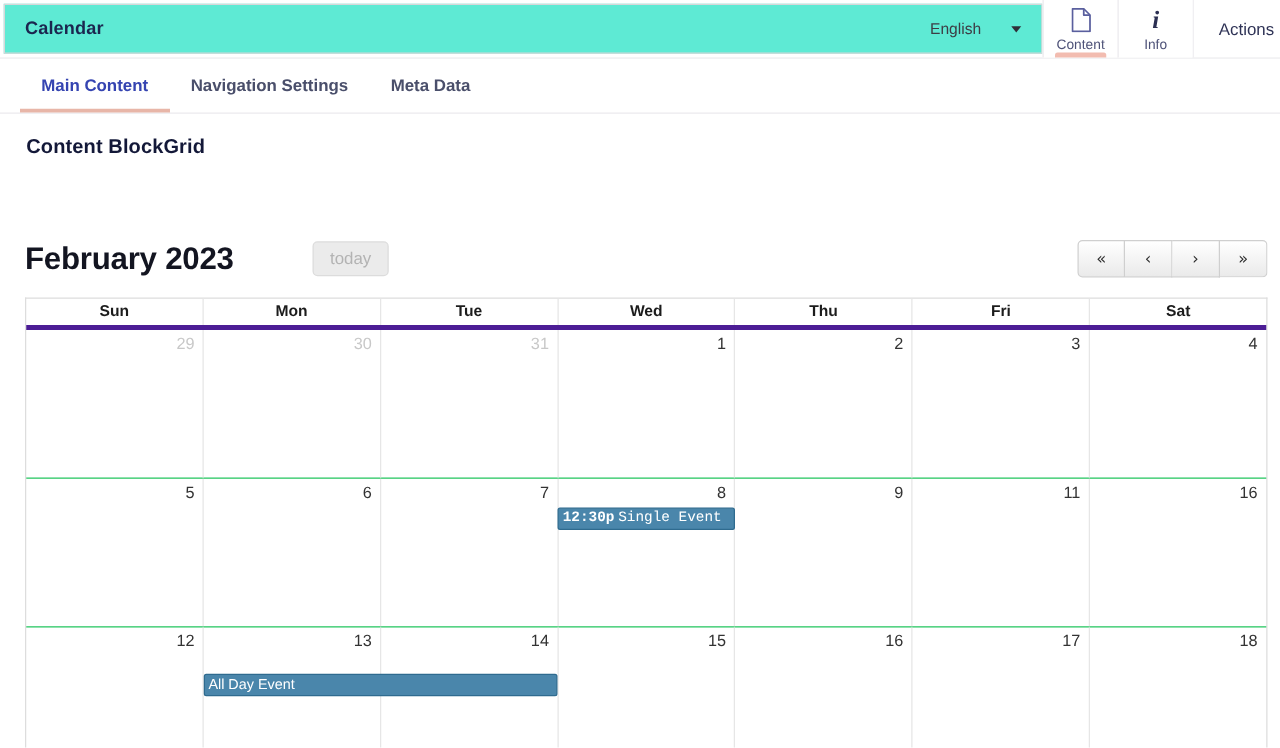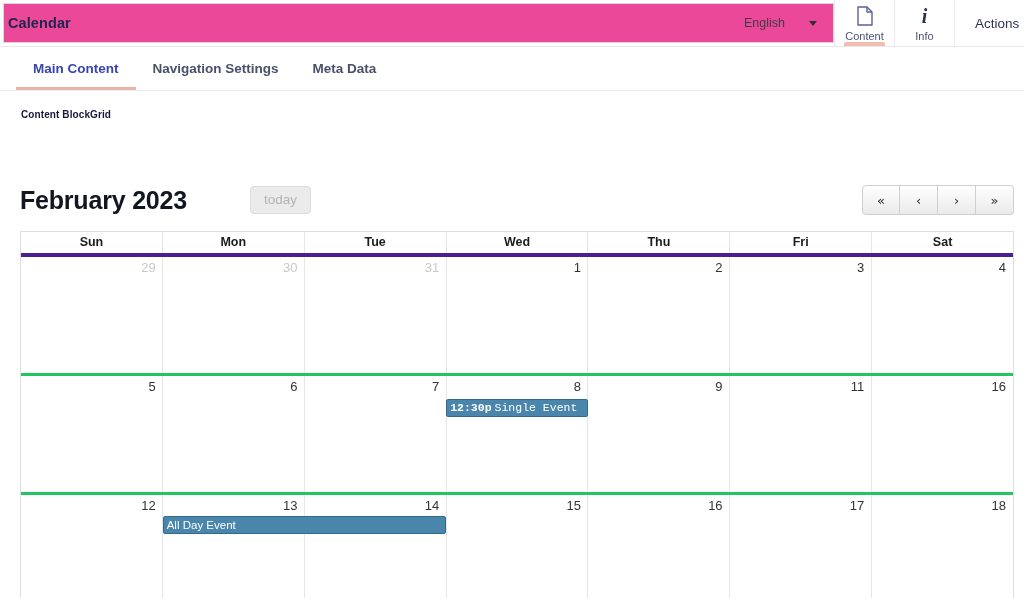--- a/index.html
+++ b/index.html
@@ -17,24 +17,24 @@
     display: flex;
     align-items: stretch;
     height: 47px;
     border-bottom: 1px solid #e9e9eb;
     background: #fff;
   }
   .name-box {
     flex: 1 1 auto;
     margin: 3px 0 3px 3px;
     border: 1px solid #d8d7d9;
-    background: #ec4899;
-    display: flex;
-    align-items: center;
-    padding: 0 10px 0 4px;
+    background: #5eead4;
+    display: flex;
+    align-items: center;
+    padding: 0 10px 0 16px;
     min-width: 0;
   }
   .name-box .doc-title {
     font-size: 14.5px;
     font-weight: bold;
     color: #1b264f;
     letter-spacing: .1px;
     white-space: nowrap;
   }
   .name-box .spacer { flex: 1 1 auto; }
@@ -142,21 +142,21 @@
     left: 0; right: 0; bottom: 0;
     height: 3px;
     background: #e8b6a8;
   }
 
   
   .content-wrap {
     padding: 18px 0 0 21px;
   }
   .block-heading {
-    font-size: 10px;
+    font-size: 16px;
     font-weight: bold;
     color: #131838;
     letter-spacing: .1px;
   }
 
   
   .calendar {
     margin-top: 59px;
     padding: 0 10px 0 20px;
   }
@@ -224,21 +224,21 @@
     font-weight: bold;
     color: #1c1c1c;
     padding: 3px 0 4px;
     border-left: 1px solid #e6e6e6;
   }
   .cal-head-cell:first-child { border-left: 0; }
 
   .week-row {
     position: relative;
     height: 119px;
-    border-bottom: 3px solid #22c55e;
+    border-bottom: 1px solid #22c55e;
   }
   .week-row .bg-cells {
     position: absolute;
     inset: 0;
     display: flex;
   }
   .bg-cell {
     flex: 1 1 0;
     border-left: 1px solid #e6e6e6;
   }
@@ -420,19 +420,19 @@
           <div class="day-numbers">
             <div class="day-num">12</div>
             <div class="day-num">13</div>
             <div class="day-num">14</div>
             <div class="day-num">15</div>
             <div class="day-num">16</div>
             <div class="day-num">17</div>
             <div class="day-num">18</div>
           </div>
           <div class="events-layer">
-            <div class="event" style="left: 14.2857%; width: 28.5714%; top: 0;"><span>All Day Event</span></div>
+            <div class="event" style="left: 14.2857%; width: 28.5714%; top: 16px;"><span>All Day Event</span></div>
           </div>
         </div>
       </div>
   </div>
 
 </div>
 
 </body></html>

